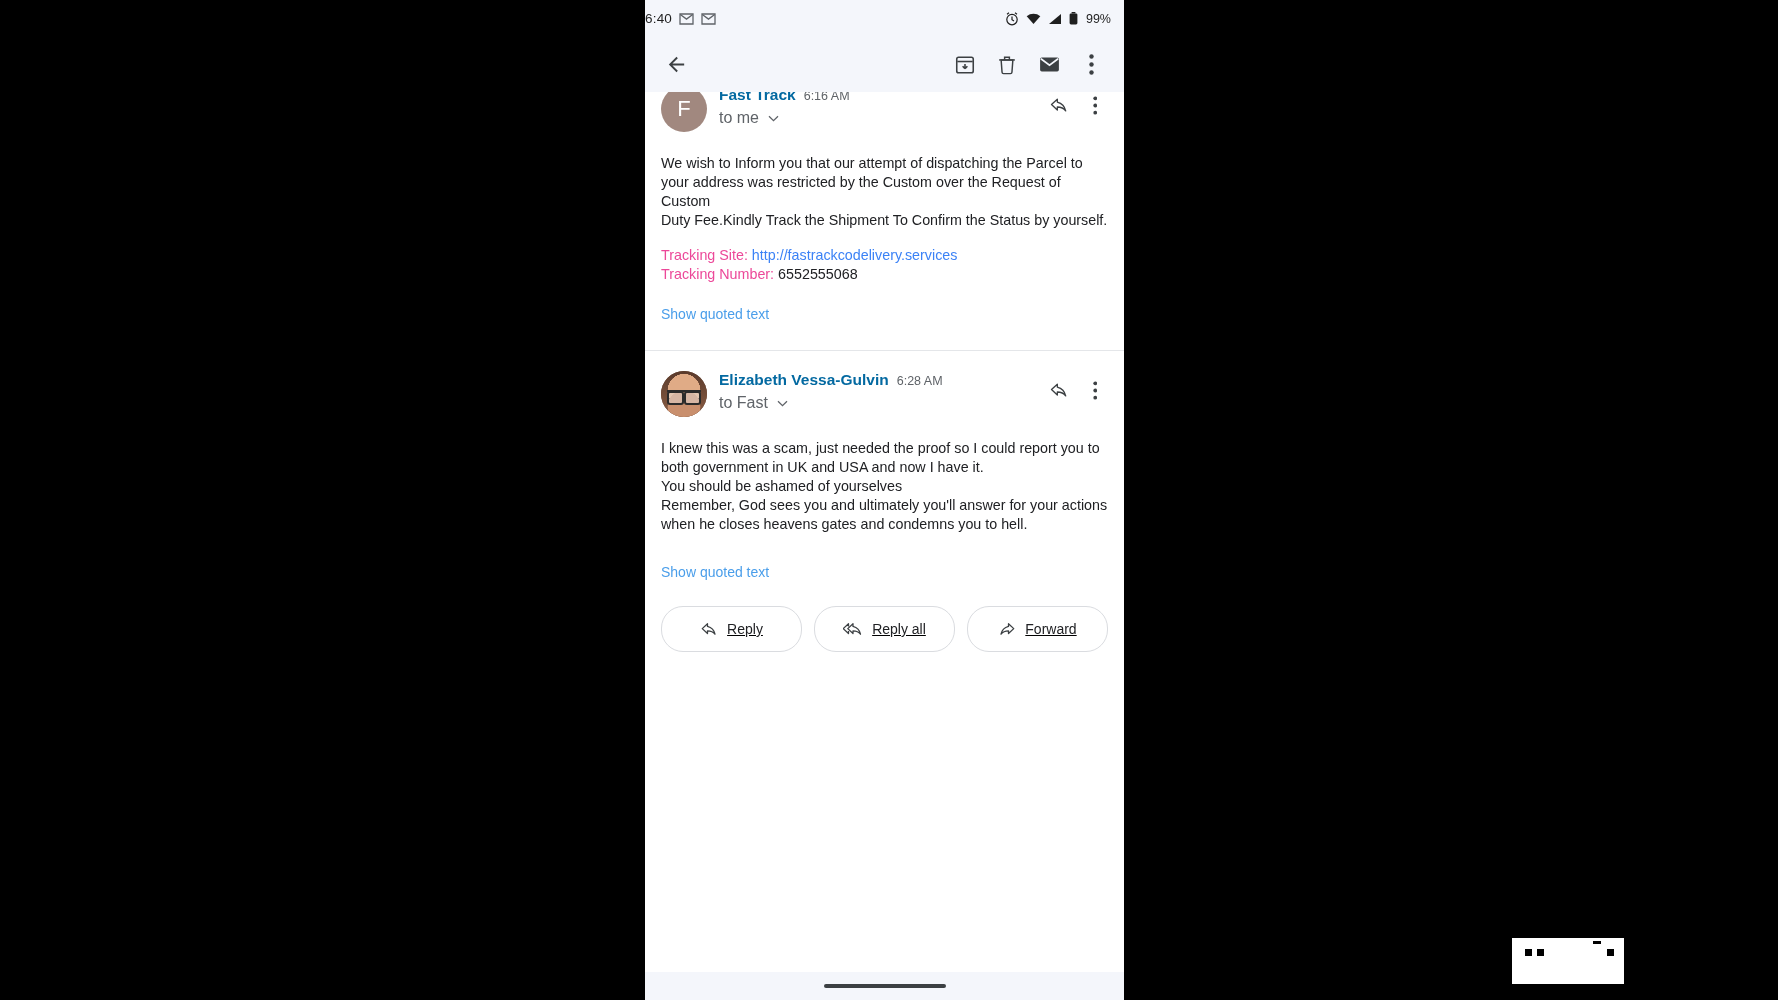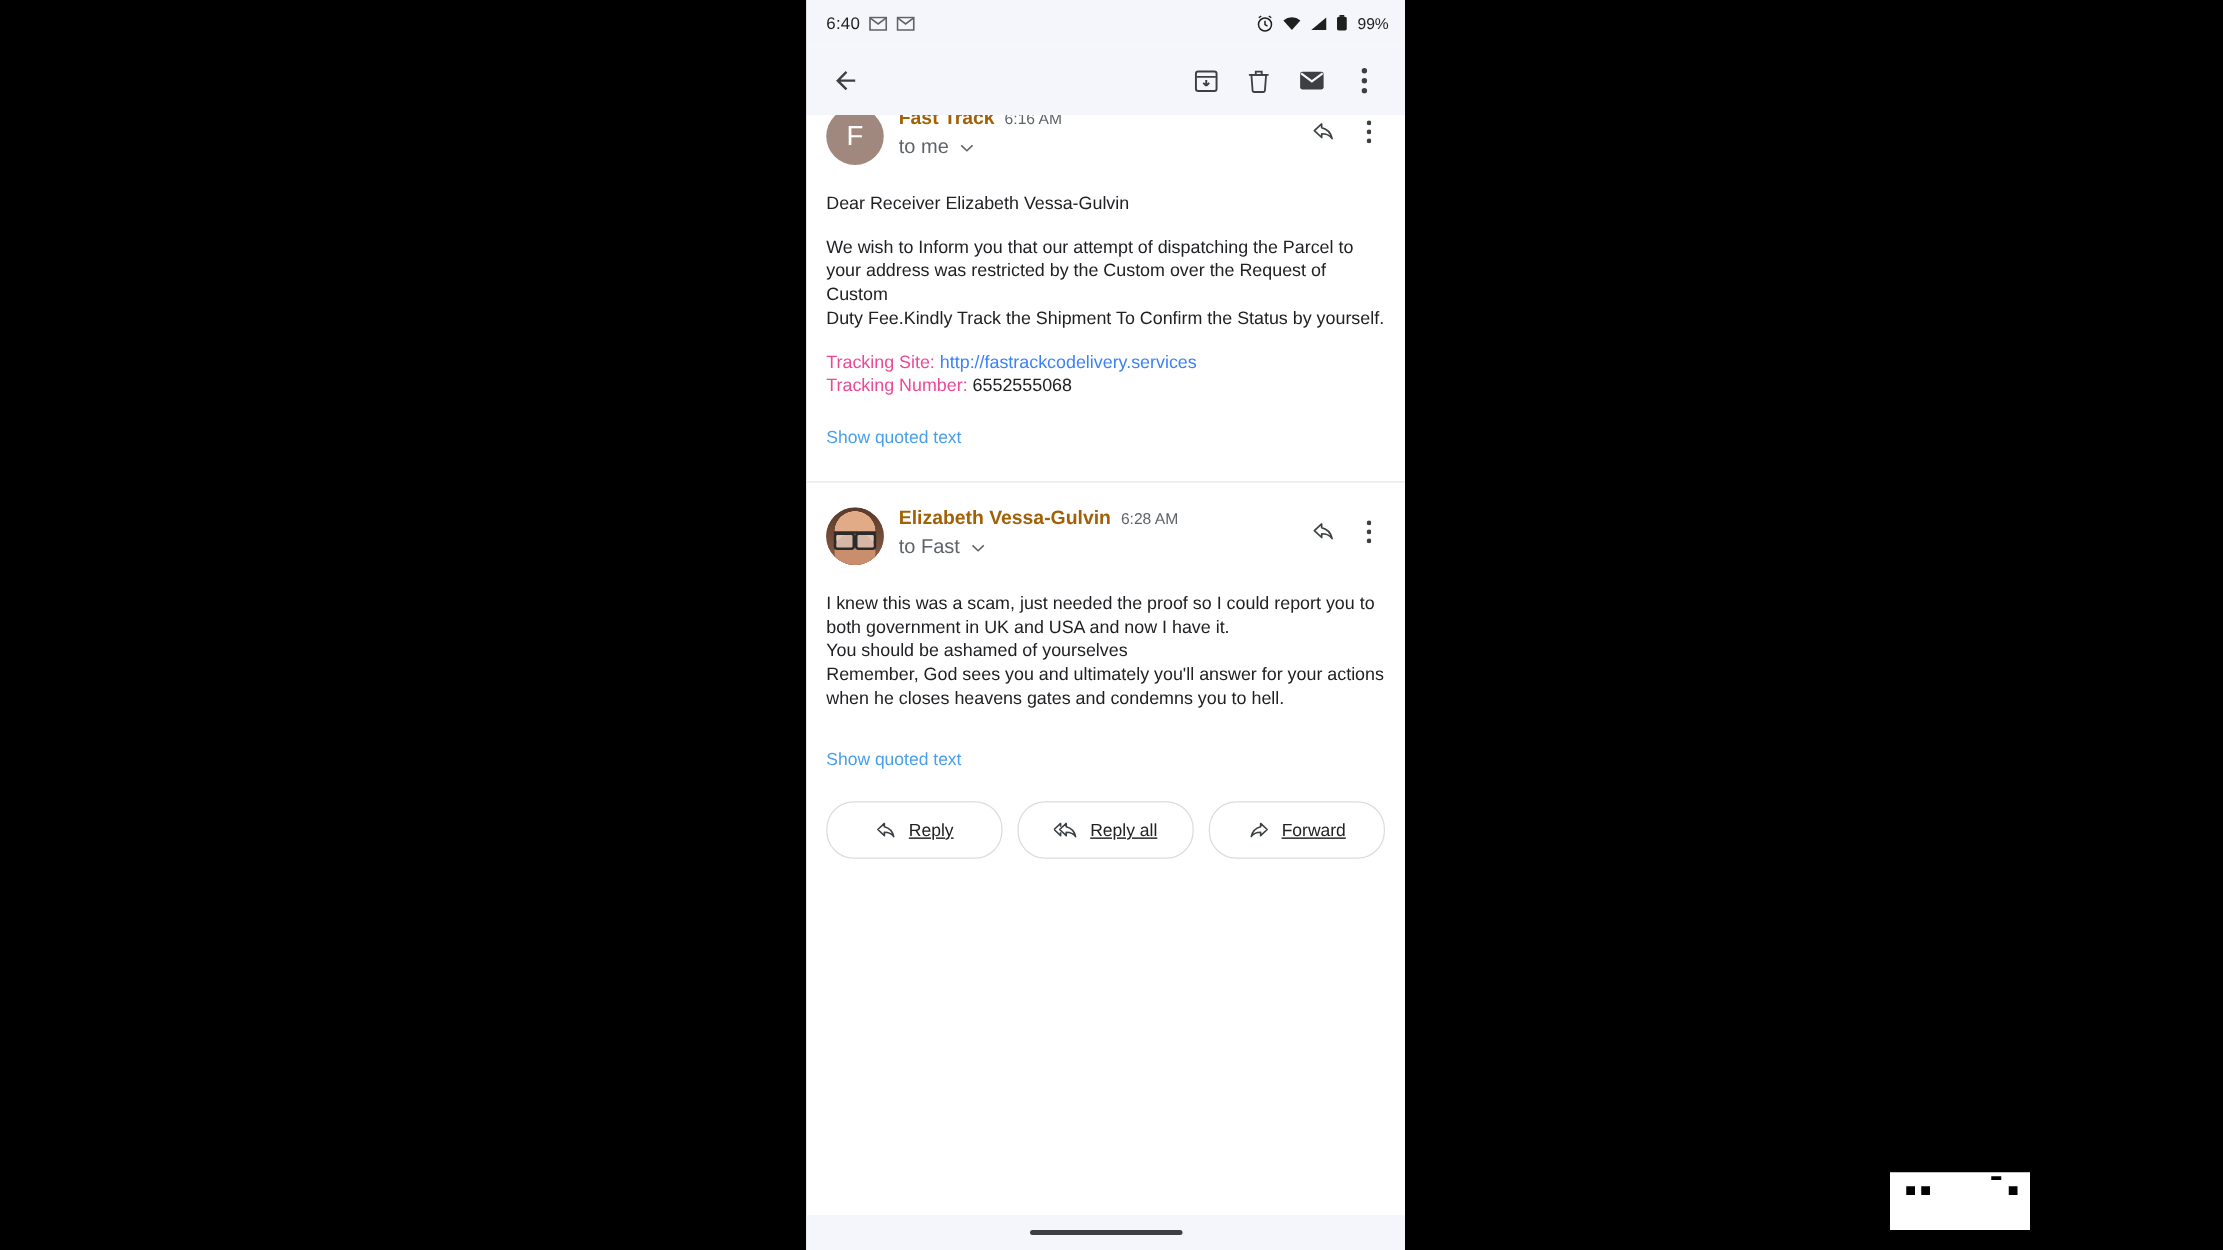--- a/index.html
+++ b/index.html
@@ -20,21 +20,21 @@
     background: #ffffff;
     overflow: hidden;
   }
   
   .statusbar {
     height: 37px;
     background: #f4f6fb;
     display: flex;
     align-items: center;
     justify-content: space-between;
-    padding: 0 13px 0 16px;
+    padding: 0 13px 0 0;
     box-sizing: border-box;
     font-size: 13px;
     color: #1f1f1f;
   }
   .status-left {
     display: flex;
     align-items: center;
     gap: 7px;
   }
   .status-time { font-size: 13.5px; letter-spacing: .2px; }
@@ -132,21 +132,21 @@
   }
   .sender-line {
     display: flex;
     align-items: baseline;
     gap: 8px;
     white-space: nowrap;
   }
   .sender-name {
     font-size: 15.5px;
     font-weight: bold;
-    color: #a16207;
+    color: #0369a1;
   }
   .msg-time {
     font-size: 12.5px;
     color: #5f6368;
   }
   .to-line {
     display: flex;
     align-items: center;
     gap: 9px;
     margin-top: 5px;
@@ -363,21 +363,20 @@
             <svg width="4.5" height="19" viewBox="0 0 5 21">
                 <circle cx="2.5" cy="2.5" r="2.1" fill="#3c4043"></circle>
                 <circle cx="2.5" cy="10.5" r="2.1" fill="#3c4043"></circle>
                 <circle cx="2.5" cy="18.5" r="2.1" fill="#3c4043"></circle>
               </svg>
           </div>
         </div>
       </div>
 
       <div class="msg-body">
-        <p>Dear Receiver Elizabeth Vessa-Gulvin</p>
         <p style="white-space:pre-line;">We wish to Inform you that our attempt of dispatching the Parcel to
 your address was restricted by the Custom over the Request of Custom
 Duty Fee.Kindly Track the Shipment To Confirm the Status by yourself.</p>
         <p class="tight">
           <span class="label-pink">Tracking Site:</span>
           <span class="link-blue">http://fastrackcodelivery.services</span>
         </p>
         <p>
           <span class="label-pink">Tracking Number:</span>
           <span>6552555068</span>

